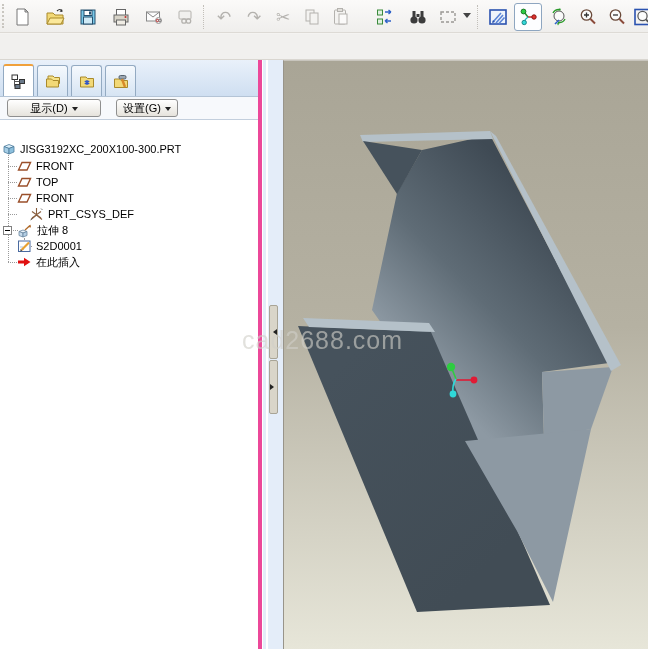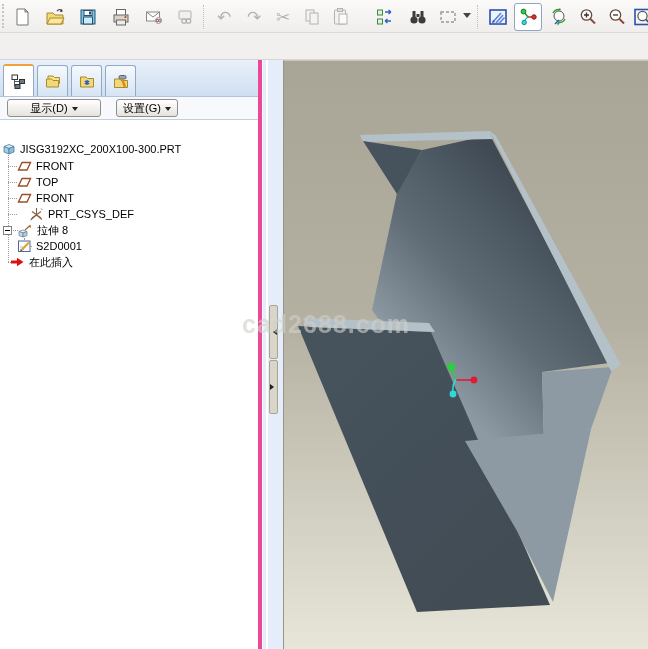--- a/index.html
+++ b/index.html
@@ -46,21 +46,21 @@
   .sash{position:absolute;left:262px;top:60px;width:21px;height:589px;background:#e4edf9;border-left:1px solid #fff;}
   .sash::before{content:"";position:absolute;left:3px;top:0;bottom:0;border-left:2px solid #ffffff;}
   .sash-handle{position:absolute;left:6px;width:9px;height:54px;background:#d9d5c9;border:1px solid #a8a496;border-radius:2px;display:flex;align-items:center;justify-content:center;}
   .arr-l{width:0;height:0;border:3.5px solid transparent;border-right:4.5px solid #222;}
   .arr-r{width:0;height:0;border:3.5px solid transparent;border-left:4.5px solid #222;}
 
   
   .viewport{position:absolute;left:283px;top:60px;width:365px;height:589px;border-left:1px solid #98948a;border-top:1px solid #c8c5bd;}
   .viewport svg{display:block;}
 
-  .watermark{position:absolute;left:242px;top:310px;font-size:25px;font-weight:bold;letter-spacing:1px;color:rgba(208,207,200,0.62);z-index:6;pointer-events:none;font-family:"Liberation Sans",sans-serif;}
+  .watermark{position:absolute;left:242px;top:326px;font-size:25px;font-weight:normal;letter-spacing:1px;color:rgba(208,207,200,0.62);z-index:6;pointer-events:none;font-family:"Liberation Sans",sans-serif;}
 </style>
 </head>
 <body>
 
 <div class="toolbar">
 
   <div class="tbtn" style="left:8px">
     <svg width="20" height="20">
       <path d="M5,2 h8 l3,3 v13 h-11 z" fill="#fff" stroke="#777"></path>
         <path d="M13,2 l3,3 h-3 z" fill="#d8d8d8" stroke="#777"></path>
@@ -317,21 +317,21 @@
     <div class="trow" style="left:17px;top:118px">
       <svg width="15" height="14">
         <rect x="1.5" y="2" width="11.5" height="10.5" fill="#fdfdfd" stroke="#4a6aa0"></rect>
         <path d="M3,10.5 h4 M3,8 h3" stroke="#9ab4d4" stroke-width="0.8"></path>
         <path d="M4.5,11 L12,3.5" stroke="#e8a030" stroke-width="2.2"></path>
         <path d="M3.2,12.4 l2,-0.6 -1.4,-1.4 z" fill="#333"></path>
       </svg>
       <span class="lbl">S2D0001</span>
     </div>
 
-    <div class="trow" style="left:10px;top:134px">
+    <div class="trow" style="left:17px;top:134px">
       <svg width="15" height="14">
         <path d="M1,5.5 H7 V2.8 L13.5,7 L7,11.2 V8.5 H1 Z" fill="#e01010"></path>
       </svg>
       <span class="lbl">在此插入</span>
     </div>
   </div>
 </div>
 
 <div class="sash">
   <div class="sash-handle" style="top:245px">

